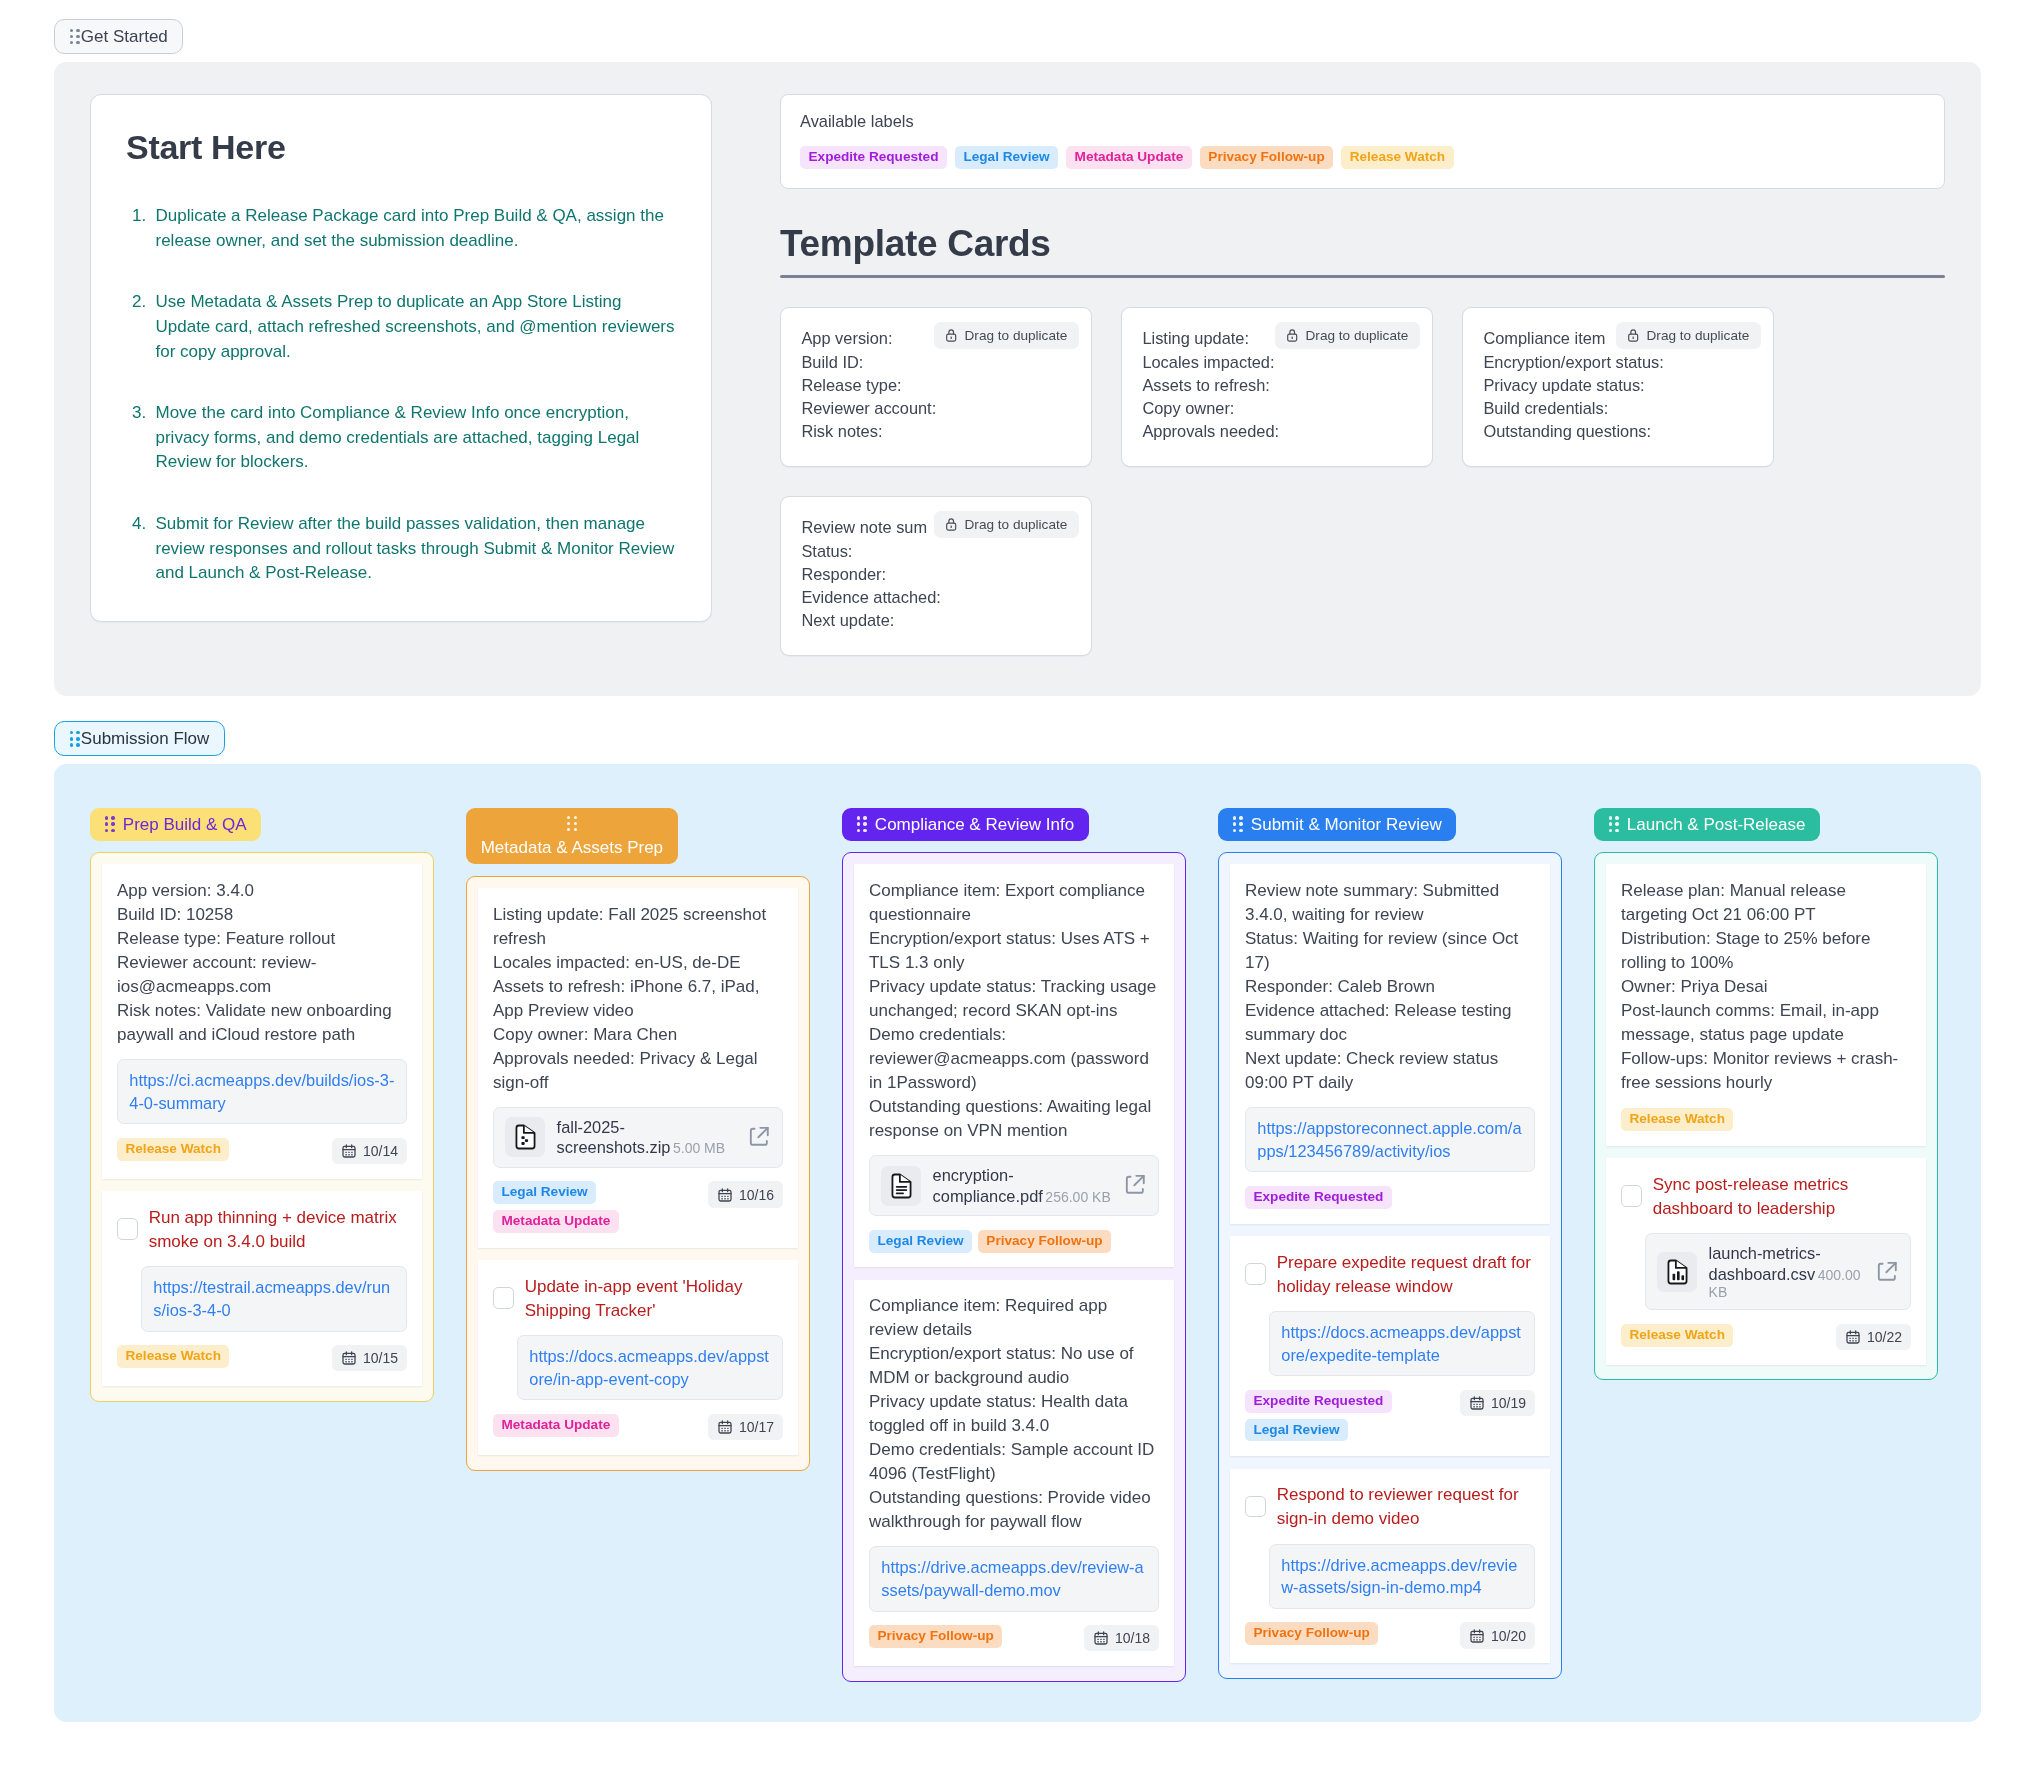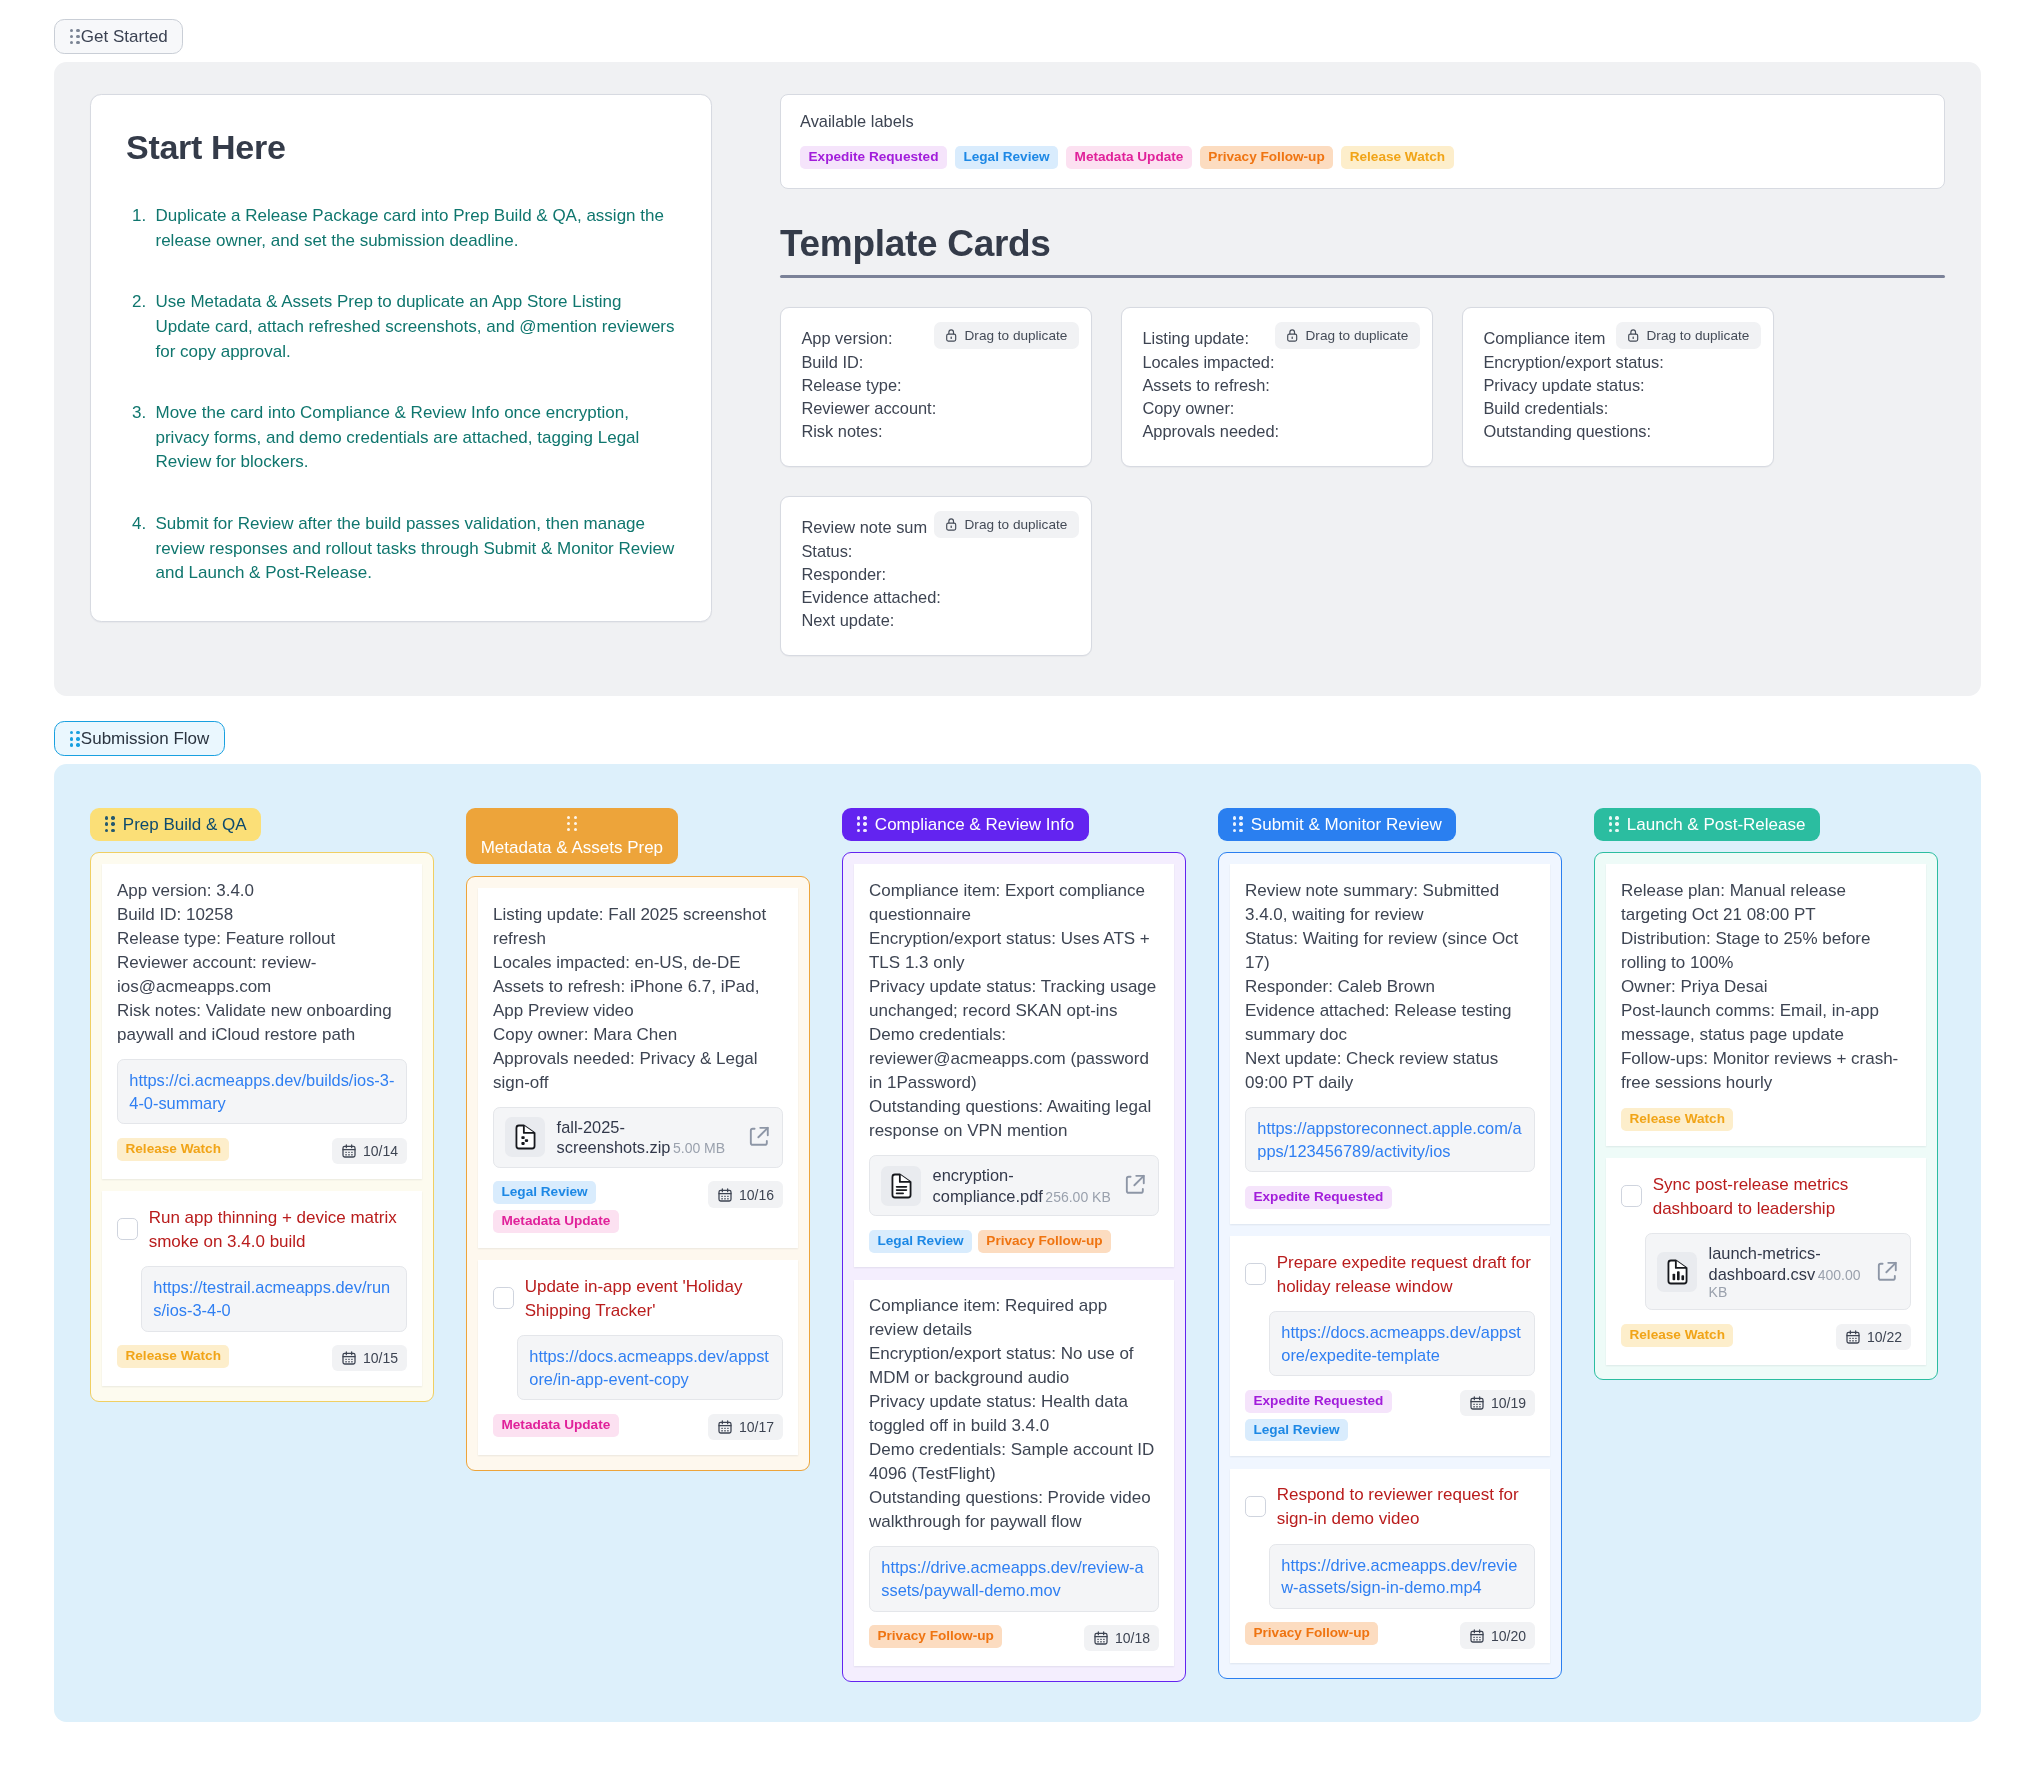--- a/index.html
+++ b/index.html
@@ -171,21 +171,21 @@
     align-items: center;
     gap: 8px;
     padding: 8px 14.7px;
     border-radius: 9px;
     font-size: 17px;
     font-weight: 500;
     line-height: 1;
     margin-bottom: 11.3px;
   }
   .col-pill .grip i { background: currentColor; opacity: .9; }
-  .col-pill.c1 { background: #fbdf77; color: #0c4a6e; }
+  .col-pill.c1 { background: #fbdf77; color: #6d28d9; }
   .col-pill.c2 { background: #eda43a; color: #ffffff; flex-direction: column; }
   .col-pill.c3 { background: #6324f0; color: #ffffff; }
   .col-pill.c4 { background: #2a7ff0; color: #ffffff; }
   .col-pill.c5 { background: #2bbda0; color: #ffffff; }
 
   .col-body {
     border-radius: 9px;
     border: 1.7px solid;
     padding: 11.3px 11.3px 14.7px 11.3px;
     display: flex;
@@ -752,21 +752,21 @@
             <i></i>
             <i></i>
             <i></i>
             <i></i>
             <i></i>
             <i></i>
           </span>
           <span>Launch &amp; Post-Release</span>
         </div><div class="col-body c5">
           <div class="bcard">
-            <div class="body-text">Release plan: Manual release targeting Oct 21 08:00 PT
+            <div class="body-text">Release plan: Manual release targeting Oct 21 06:00 PT
 Distribution: Stage to 25% before rolling to 100%
 Owner: Priya Desai
 Post-launch comms: Email, in-app message, status page update
 Follow-ups: Monitor reviews + crash-free sessions hourly</div>
             <div class="card-foot">
               <div class="foot-chips">
                 <span class="chip release">Release Watch</span>
               </div>
             </div>
           </div>

